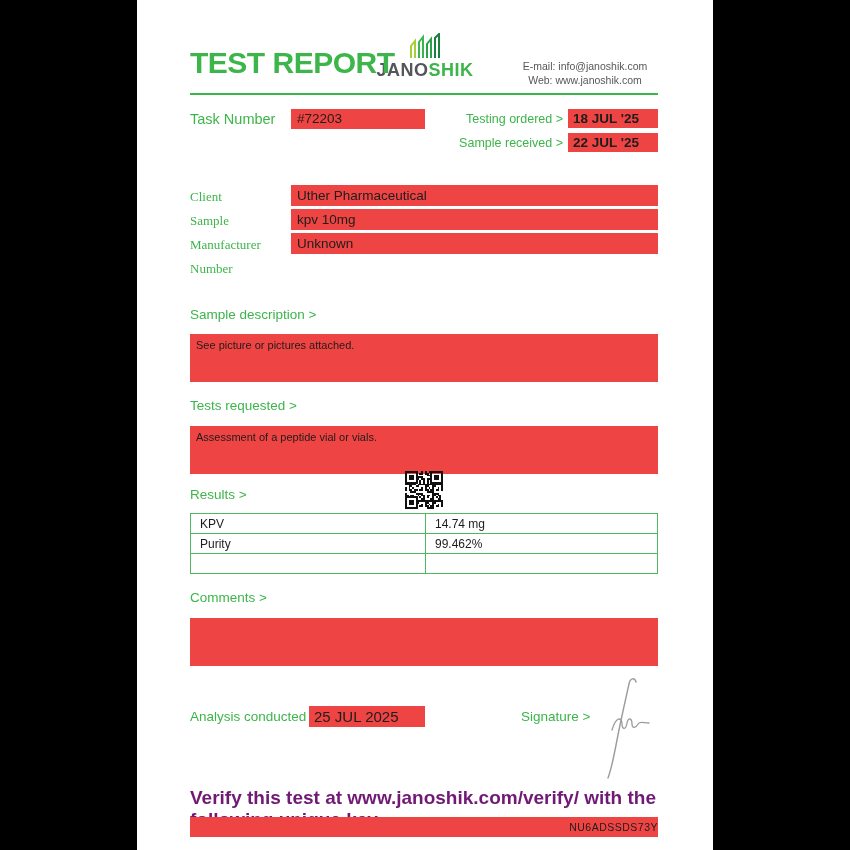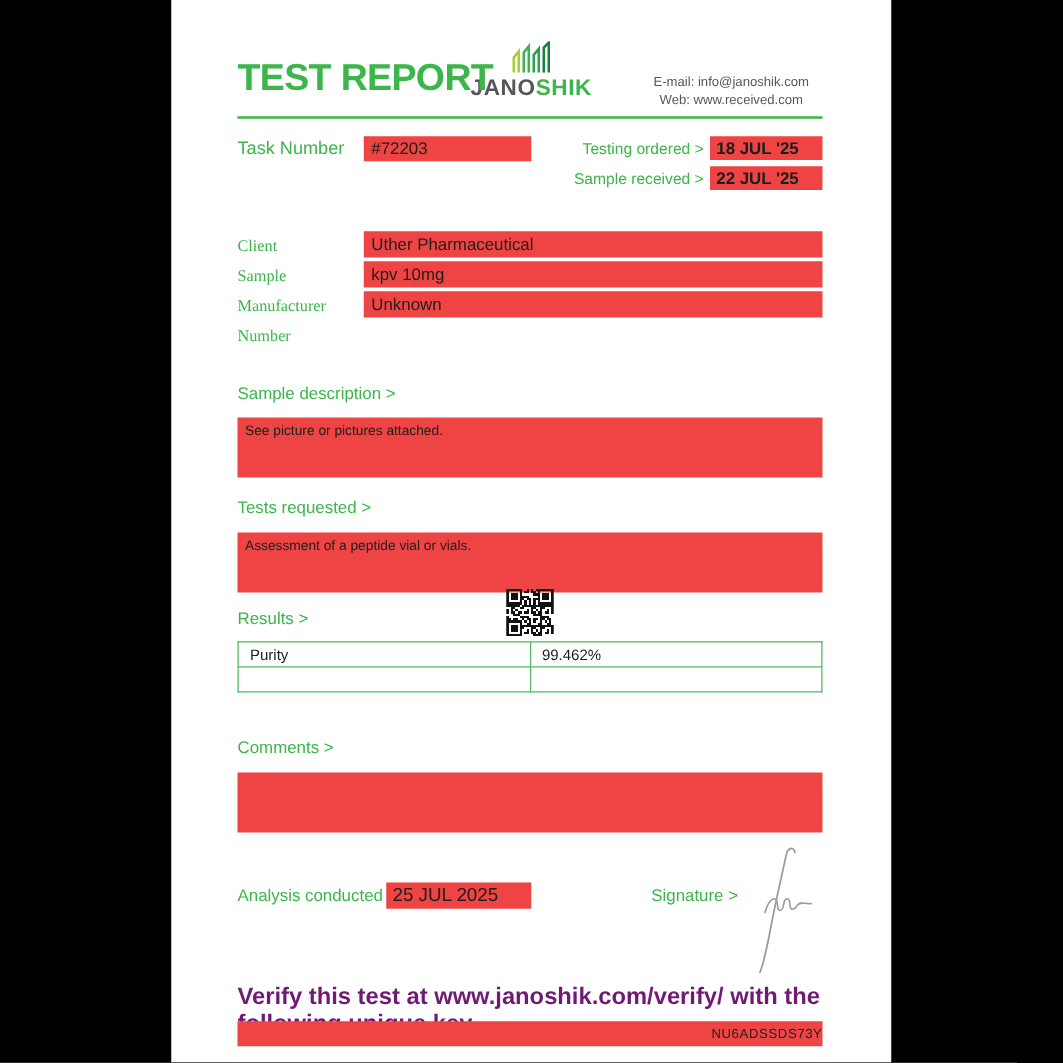--- a/index.html
+++ b/index.html
@@ -69,21 +69,21 @@
         <polyline points="22,25 22,11 26,6 26,25" fill="none" stroke="#2aa24a" stroke-width="2"></polyline>
         <polyline points="30,25 30,5 34,1 34,25" fill="none" stroke="#18813d" stroke-width="2"></polyline>
       </svg>
       <div class="logo-text"><span class="logo-jano">JANO</span><span class="logo-shik">SHIK</span></div>
     </div>
 
     <div class="abs title">TEST REPORT</div>
 
     <div class="abs contact">
       <div>E-mail: info@janoshik.com</div>
-      <div>Web: www.received.com</div>
+      <div>Web: www.janoshik.com</div>
     </div>
 
     <div class="abs rule"></div>
 
     <div class="abs task-label">Task Number</div>
     <div class="abs task-box graybox">
       <span>#72203</span>
     </div>
     <div class="abs ord-label">Testing ordered &gt;</div>
     <div class="abs ord-box graybox datebox">
@@ -371,20 +371,24 @@
         <rect x="5" y="20" width="1" height="1" fill="#111"></rect>
         <rect x="6" y="20" width="1" height="1" fill="#111"></rect>
         <rect x="12" y="20" width="1" height="1" fill="#111"></rect>
         <rect x="13" y="20" width="1" height="1" fill="#111"></rect>
         <rect x="14" y="20" width="1" height="1" fill="#111"></rect>
         <rect x="15" y="20" width="1" height="1" fill="#111"></rect>
       </svg>
 
     <table class="results">
       <tbody>
+          <tr>
+        <td style="width:235px">KPV</td>
+        <td>14.74 mg</td>
+      </tr>
       <tr>
         <td>Purity</td>
         <td>99.462%</td>
       </tr>
       <tr>
         <td></td>
         <td></td>
       </tr>
     </tbody>
       </table>

